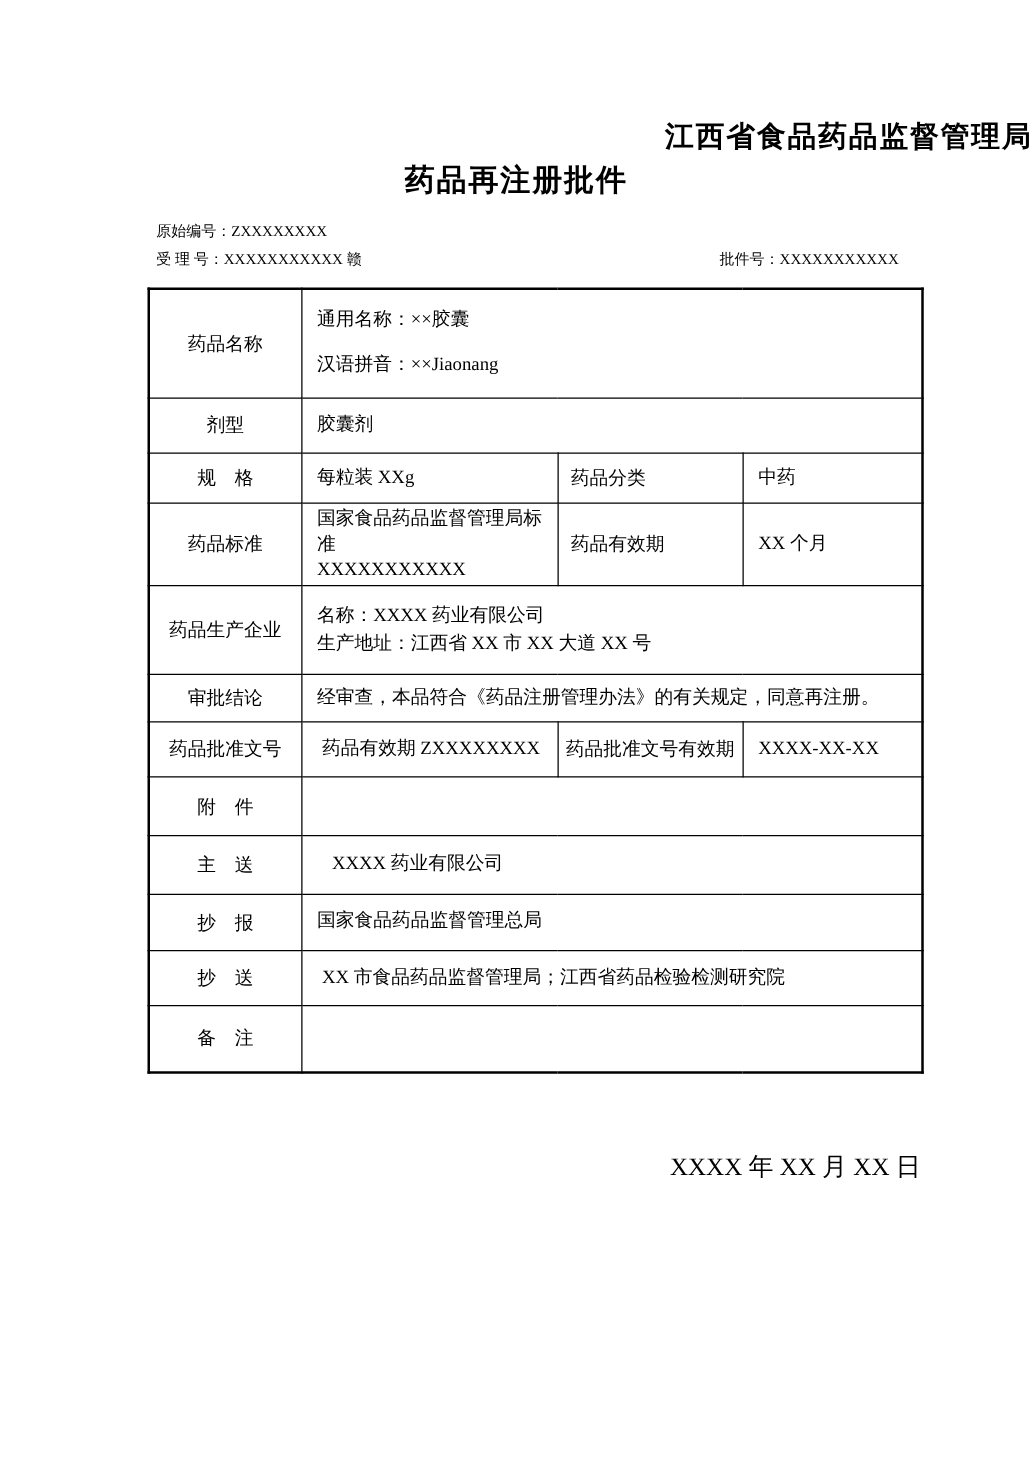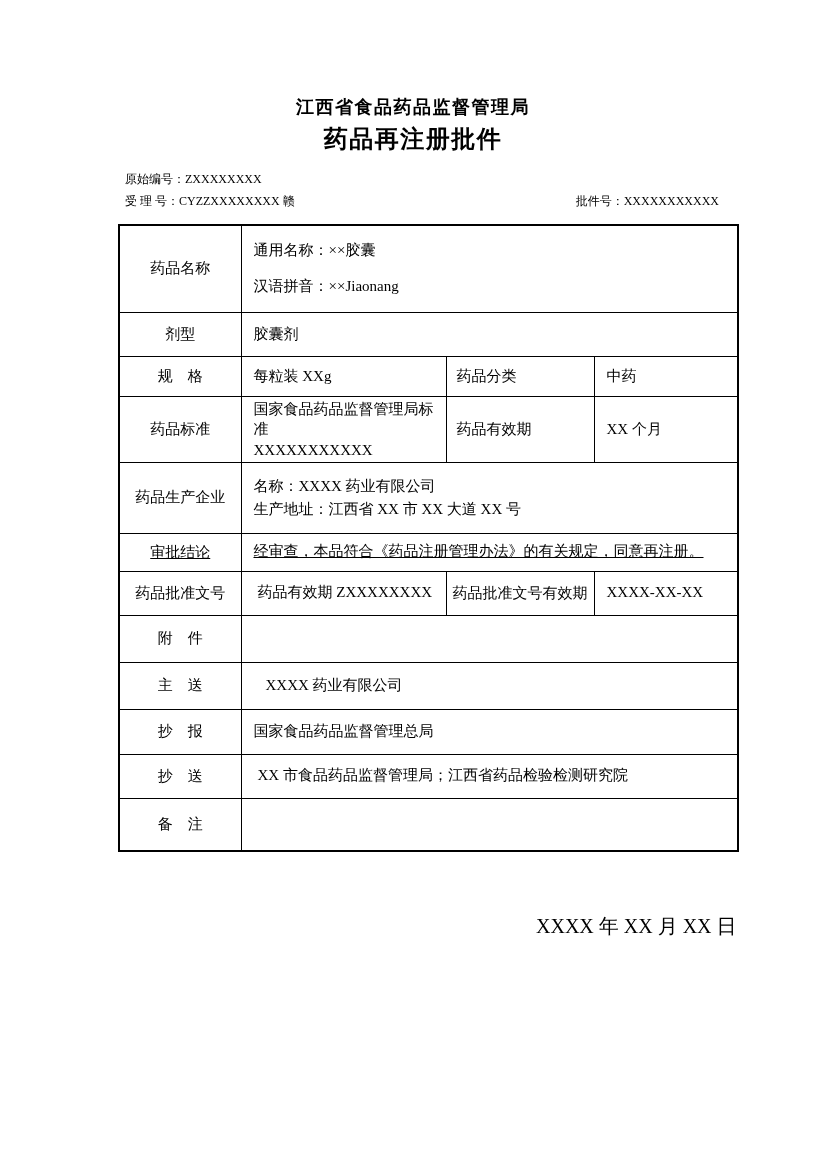--- a/index.html
+++ b/index.html
@@ -7,22 +7,22 @@
     width: 826px; height: 1169px;
     background: #ffffff;
     font-family: "Liberation Serif", "DejaVu Serif", serif;
     color: #000000;
     overflow: hidden;
   }
   .page { position: relative; width: 826px; height: 1169px; }
 
   .doc-title1 {
     padding-top: 96px;
-    text-align: center;
-    font-size: 18px;
+    text-align: right;
+    font-size: 23px;
     font-weight: bold;
     letter-spacing: 1.5px;
     line-height: 1.25;
   }
   .doc-title2 {
     text-align: center;
     font-size: 24px;
     font-weight: bold;
     letter-spacing: 1.5px;
     margin-top: 5px;
@@ -67,21 +67,21 @@
     padding: 2px 4px 2px 10px;
   }
   .gap-lines div + div { margin-top: 14px; }
   .tight-lines div { line-height: 1.5; }
 
   tr.h1  { height: 88px; }
   tr.h2  { height: 44px; }
   tr.h3  { height: 40px; }
   tr.h4  { height: 46px; }
   tr.h5  { height: 71px; }
-  tr.h6  { height: 38px; text-decoration: underline; }
+  tr.h6  { height: 38px; }
   tr.h7  { height: 44px; }
   tr.h8  { height: 47px; }
   tr.h9  { height: 47px; }
   tr.h10 { height: 45px; }
   tr.h11 { height: 44px; }
   tr.h12 { height: 53px; }
 
   .doc-date {
     margin: 61px 0 0 536px;
     font-size: 20px;
@@ -91,21 +91,21 @@
 <body>
 
 <div class="page">
 
   <div class="doc-title1">江西省食品药品监督管理局</div>
   <div class="doc-title2">药品再注册批件</div>
 
   <div class="header-meta">
     <div class="line1"><span>原始编号：</span><span>ZXXXXXXXX</span></div>
     <div class="line2">
-      <span><span>受 理 号：</span><span>CYZZXXXXXXXX 赣</span></span>
+      <span><span>受 理 号：</span><span>XXXXXXXXXXX 赣</span></span>
       <span><span>批件号：</span><span>XXXXXXXXXXX</span></span>
     </div>
   </div>
 
   <table class="approval-table">
     <colgroup>
       <col style="width:122px">
         <col style="width:205px">
         <col style="width:148px">
         <col style="width:144px">

